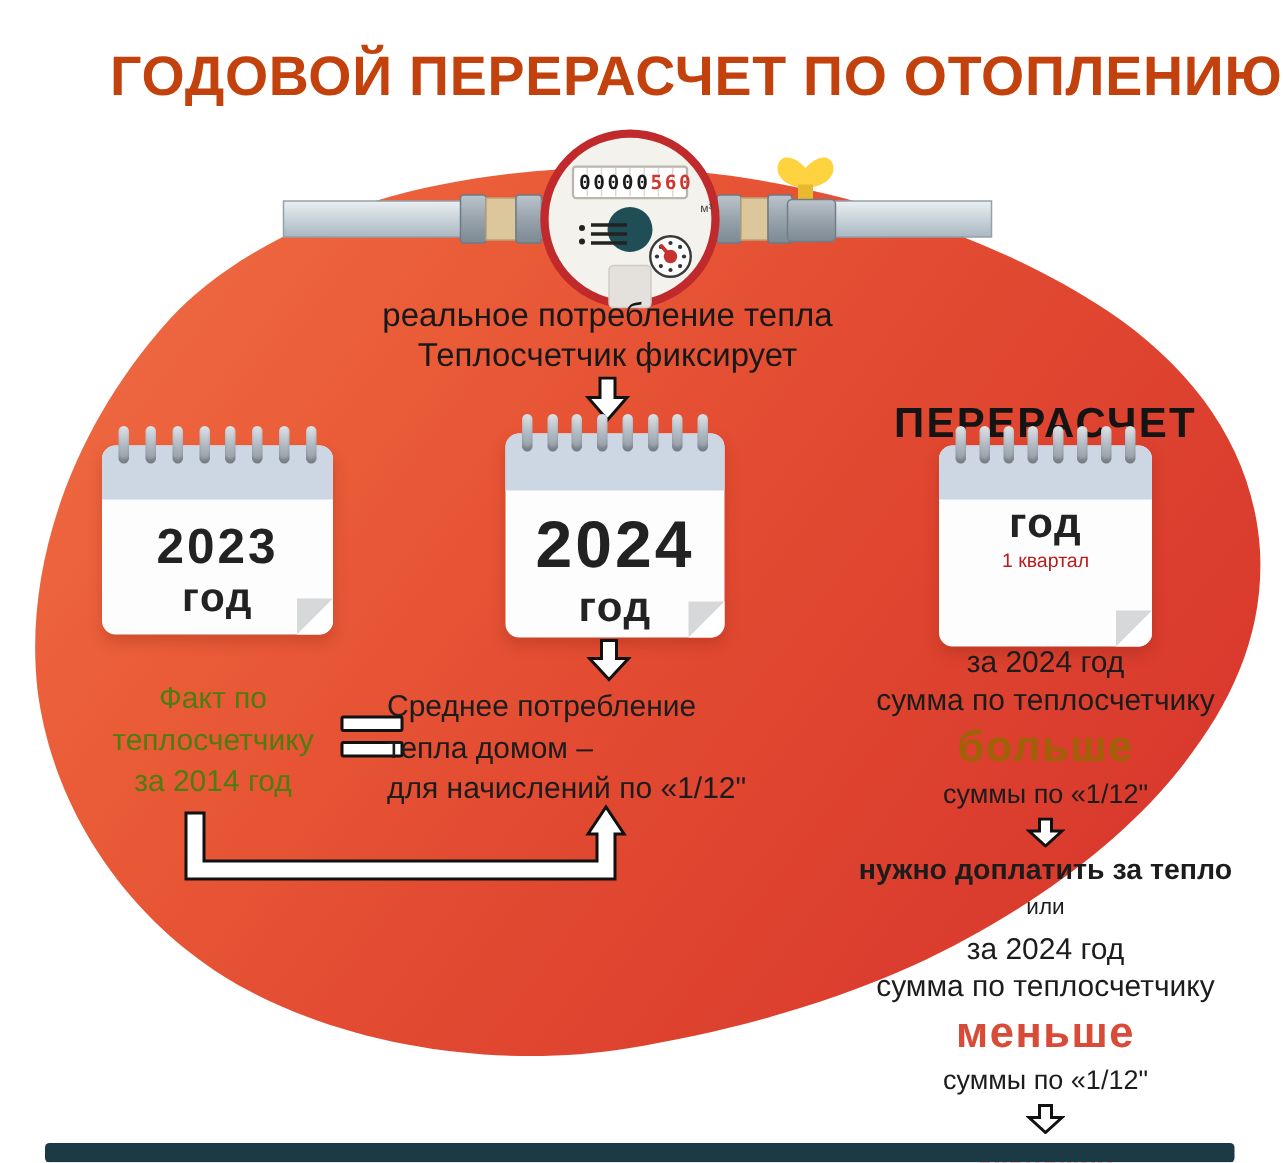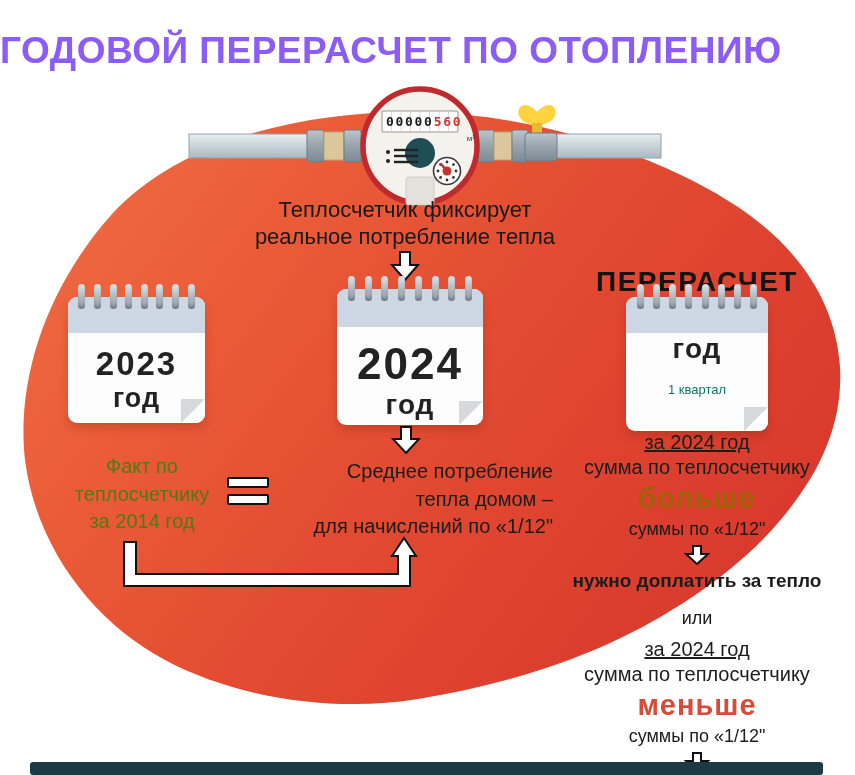--- a/index.html
+++ b/index.html
@@ -1,57 +1,57 @@
 <!DOCTYPE html>
 <html><head>
 <meta charset="utf-8">
 <style>
   html,body{margin:0;padding:0;background:#fff;}
   .stage{position:relative;width:855px;height:775px;background:#ffffff;overflow:hidden;
          font-family:"Liberation Sans","DejaVu Sans",sans-serif;color:#1d1d1b;}
-  .title{position:absolute;left:0;top:30px;width:855px;margin:0;text-align:left;
-         font-size:37px;font-weight:800;letter-spacing:0.5px;color:#8b5cf6;}
+  .title{position:absolute;left:0;top:30px;width:855px;margin:0;text-align:right;
+         font-size:37px;font-weight:800;letter-spacing:0.5px;color:#c2410c;}
   .blob-svg{position:absolute;left:0;top:0;width:855px;height:775px;}
   .meter-svg{position:absolute;left:185px;top:85px;width:480px;height:130px;}
   .caption{position:absolute;left:230px;top:196px;width:350px;text-align:center;
            font-size:22px;line-height:27px;font-weight:500;color:#181818;}
   .arrow{position:absolute;}
   
   .calendar{position:absolute;background:#fdfdfd;border-radius:9px;
             box-shadow:0 5px 9px rgba(120,30,10,0.25);text-align:center;}
   .cal-header{height:36px;background:#ccd7e3;border-radius:9px 9px 0 0;}
   .cal-rings{position:absolute;top:-13px;left:6px;right:6px;display:flex;justify-content:space-around;}
   .ring{width:7px;height:25px;border-radius:4px;
         background:linear-gradient(180deg,#dfe3e7 0%,#aeb6bf 55%,#8f98a2 100%);
         box-shadow:inset 0 -3px 2px rgba(0,0,0,0.18);}
   .cal-year{margin-top:12px;font-size:44px;font-weight:600;letter-spacing:2px;color:#222;}
   .cal-label{font-size:28px;font-weight:600;letter-spacing:1px;color:#222;}
-  .cal-sub{font-size:13px;font-weight:500;color:#0f766e;margin-top:17px;}
+  .cal-sub{font-size:13px;font-weight:500;color:#b91c1c;margin-top:1px;}
   .cal-fold{position:absolute;right:0;bottom:0;width:24px;height:24px;border-bottom-right-radius:9px;
             background:linear-gradient(135deg,#d7d8da 0%,#d7d8da 49%,#ffffff 51%,#ffffff 100%);}
   
   .fact{position:absolute;left:38px;top:453px;width:208px;text-align:center;
         font-size:20px;line-height:27.5px;font-weight:500;color:#4d7c0f;}
-  .avg{position:absolute;left:258px;top:458px;width:295px;text-align:right;
+  .avg{position:absolute;left:258px;top:458px;width:295px;text-align:left;
        font-size:20px;line-height:27.5px;font-weight:500;color:#1c1c1c;}
   .equals{position:absolute;left:227px;top:477px;width:42px;}
   .equals span{display:block;height:7px;background:#fff;border:2px solid #111;border-radius:2px;}
   .equals span + span{margin-top:6px;}
   .recalc{position:absolute;left:565px;top:266px;width:264px;text-align:center;
           font-size:28px;font-weight:800;letter-spacing:1.5px;color:#141414;}
   .outcome{position:absolute;left:540px;top:431px;width:314px;display:flex;flex-direction:column;
            align-items:center;text-align:center;color:#1c1c1c;}
-  .o-lg{font-size:20px;font-weight:500;text-decoration:underline;}
+  .o-lg{font-size:20px;font-weight:500;}
   .o-sm{font-size:20px;font-weight:500;margin-top:2px;}
   .o-key{font-size:29px;font-weight:700;letter-spacing:1px;margin-top:3px;}
   .o-key.white{color:#a16207;}
   .o-key.red{color:#d84b38;}
   .o-quote{font-size:18px;font-weight:500;margin-top:4px;}
   .o-bold{font-size:19px;font-weight:700;margin-top:5px;}
-  .o-or{font-size:18px;font-weight:500;margin-top:16px;}
+  .o-or{font-size:15px;font-weight:500;margin-top:4px;}
   .o-red{font-size:19px;font-weight:700;color:#d84b38;margin-top:4px;}
   .o-gap{margin-top:9px;}
   .o-arrow{margin-top:5px;}
   .bracket-svg{position:absolute;left:118px;top:532px;width:305px;height:60px;}
   .footer-bar{position:absolute;left:30px;top:762px;width:793px;height:13px;
               background:#1c3946;border-radius:3px;}
 </style>
 </head>
 <body>
 
@@ -139,31 +139,31 @@
       <circle cx="203" cy="67" r="2" fill="#222"></circle>
         <circle cx="203" cy="76" r="2" fill="#222"></circle>
       <line x1="209" y1="65" x2="233" y2="65" stroke="#222" stroke-width="2.4"></line>
       <line x1="209" y1="71" x2="233" y2="71" stroke="#222" stroke-width="2.4"></line>
       <line x1="209" y1="77" x2="233" y2="77" stroke="#222" stroke-width="2.4"></line>
     </g>
     <rect x="221" y="92" width="28" height="28" rx="3" fill="#e4e1dc" stroke="#cfccc6"></rect>
   </svg>
 
   <div class="caption">
+    <div>реальное потребление тепла</div>
     <div>Теплосчетчик фиксирует</div>
-    <div>реальное потребление тепла</div>
   </div>
 
   <svg class="arrow" style="left:390px;top:251px;" width="30" height="31" viewBox="0 0 30 31">
     <polygon points="10,1 20,1 20,14 28,14 15,29 2,14 10,14" fill="#fff" stroke="#111" stroke-width="2"></polygon>
   </svg>
 
   <div class="recalc">ПЕРЕРАСЧЕТ</div>
 
-  <div class="calendar" style="left:68px;top:297px;width:137px;height:126px;">
+  <div class="calendar" style="left:68px;top:297px;width:154px;height:126px;">
     <div class="cal-header"></div>
     <div class="cal-rings">
       <span class="ring"></span>
         <span class="ring"></span>
         <span class="ring"></span>
         <span class="ring"></span>
       <span class="ring"></span>
         <span class="ring"></span>
         <span class="ring"></span>
         <span class="ring"></span>

